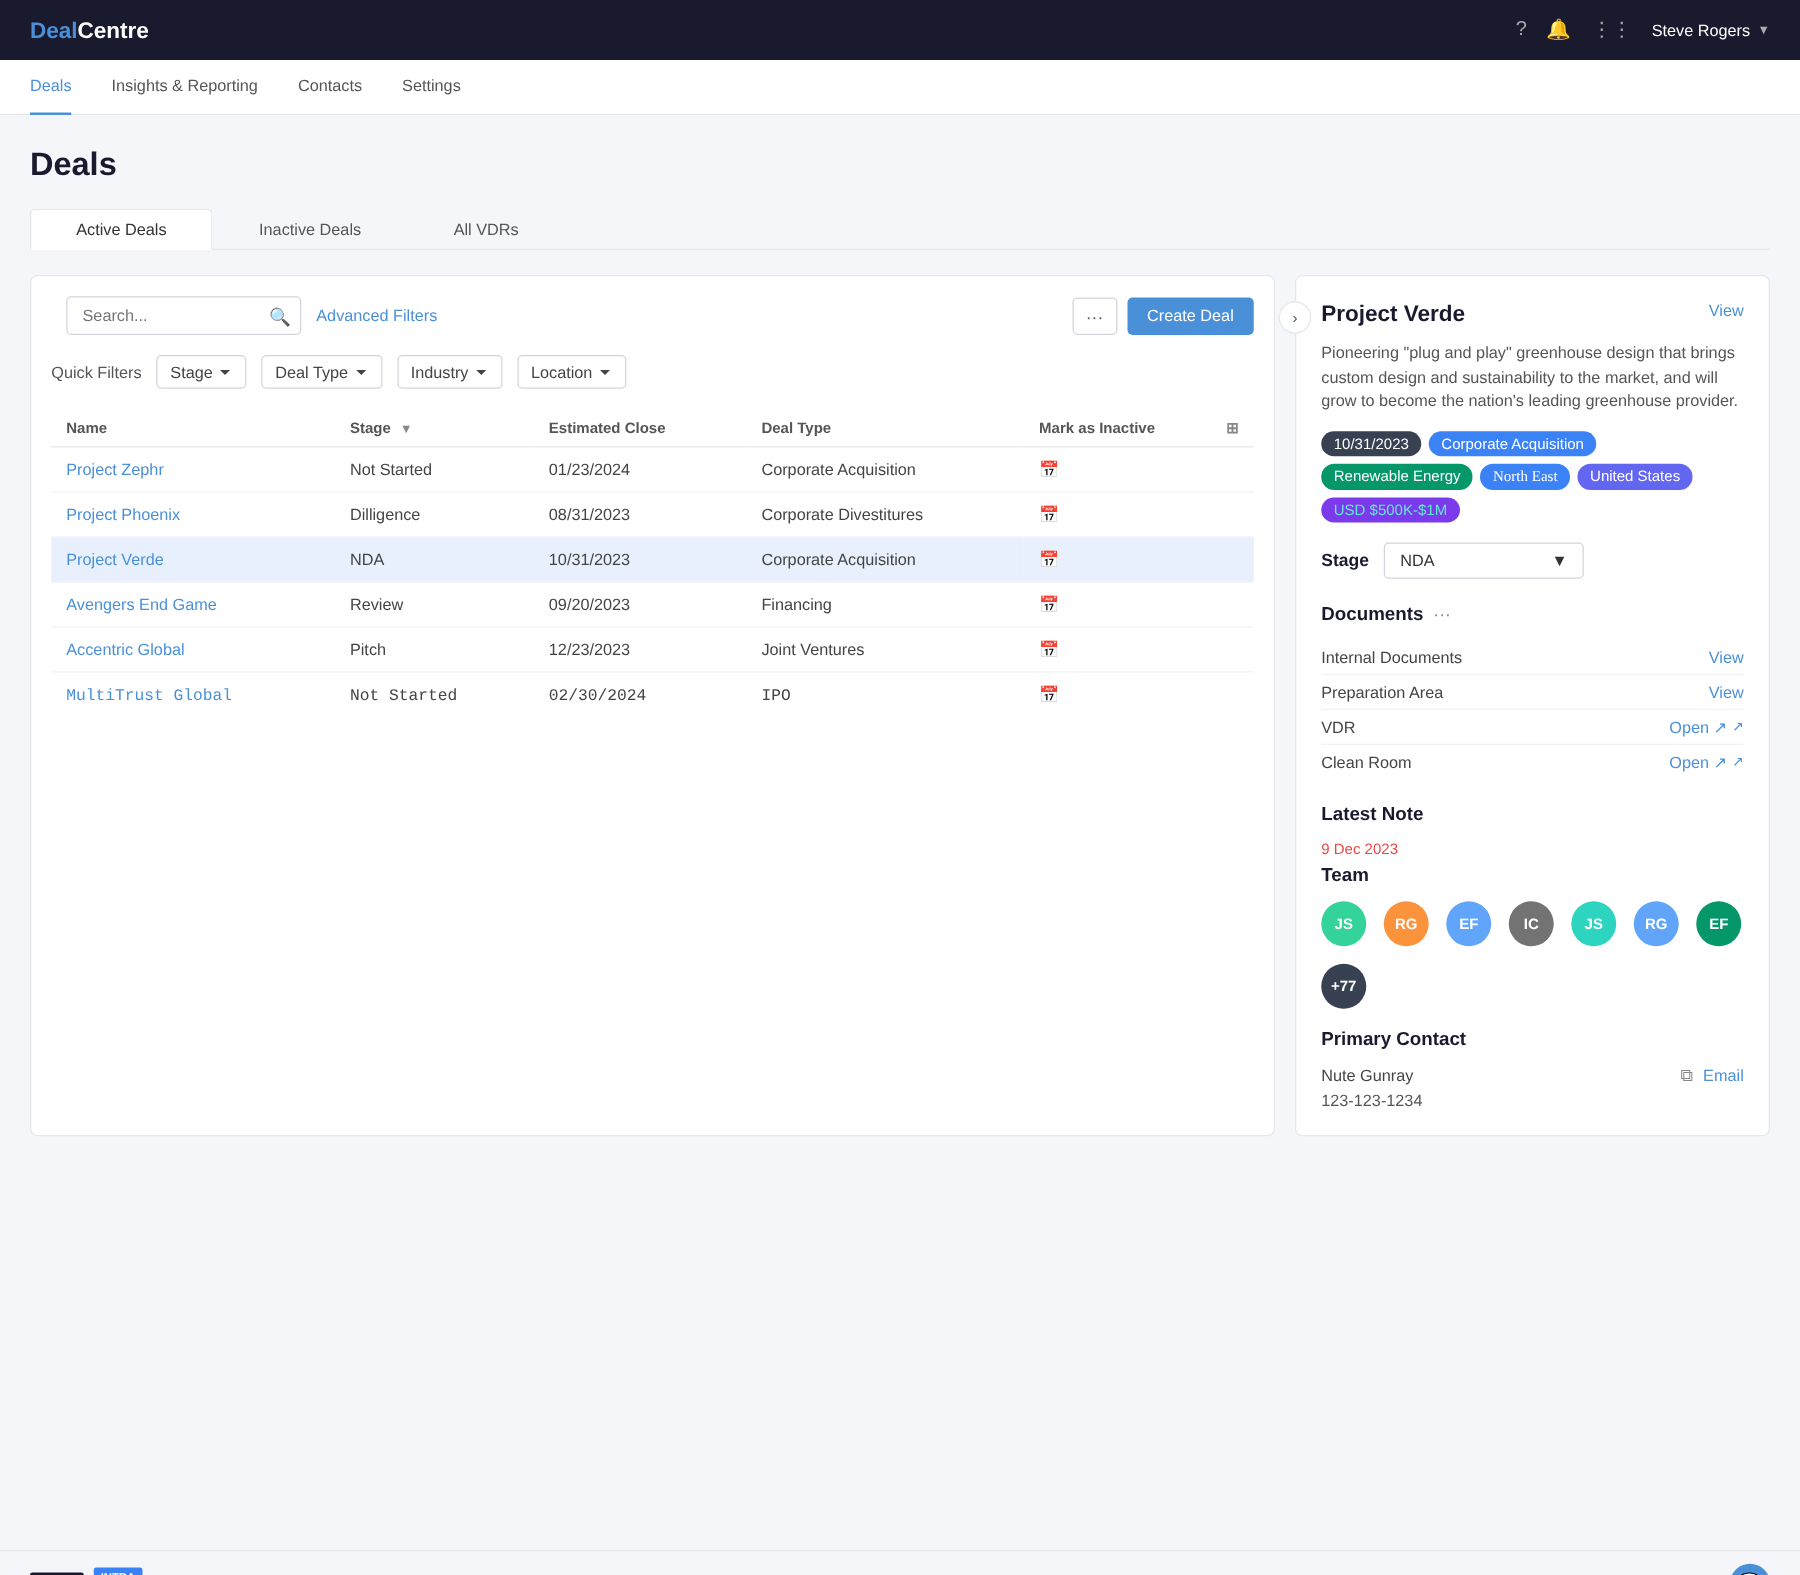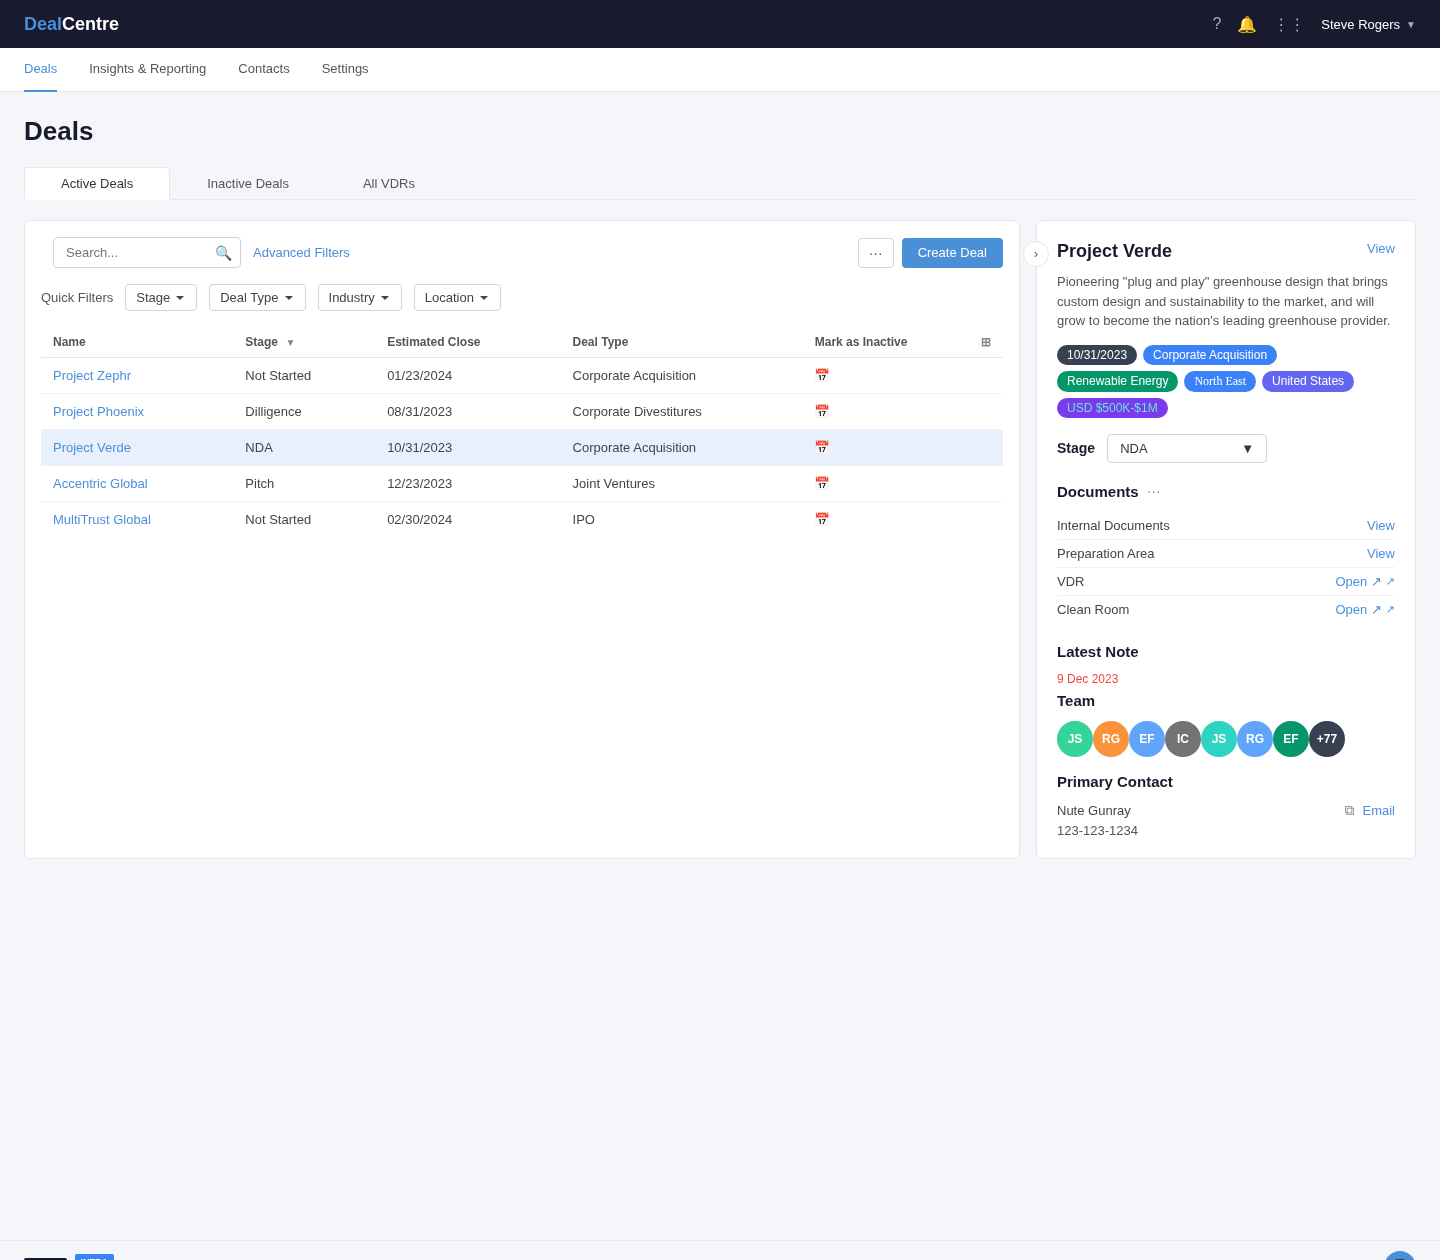--- a/index.html
+++ b/index.html
@@ -47,21 +47,21 @@
     
     .quick-filters { display: flex; align-items: center; gap: 12px; margin-bottom: 16px; }
     .qf-label { font-size: 13px; color: #555; font-weight: 500; }
     .qf-btn { display: flex; align-items: center; gap: 4px; border: 1px solid #d1d5db; border-radius: 4px; padding: 5px 10px; font-size: 13px; color: #444; background: #fff; cursor: pointer; }
     .qf-btn svg { width: 12px; height: 12px; }
 
     
     .deals-table { width: 100%; border-collapse: collapse; }
     .deals-table th { text-align: left; padding: 8px 12px; font-size: 12px; color: #555; font-weight: 600; border-bottom: 1px solid #e5e7eb; }
     .deals-table td { padding: 10px 12px; font-size: 13px; border-bottom: 1px solid #f0f2f5; color: #444; }
-    .deals-table tr:last-child td { border-bottom: none; }
+    .deals-table tr:last-child td { border-bottom: none; font-family: Liberation Mono, monospace; }
     .deals-table tr.highlighted { background: #e8f0fd; }
     .deal-link { color: #4a90d9; text-decoration: none; cursor: pointer; }
     .sort-icon { display: inline-block; margin-left: 4px; font-size: 10px; color: #888; }
     .table-icon { color: #888; cursor: pointer; }
     .col-icon { float: right; cursor: pointer; color: #888; }
 
     
     .right-panel { width: 380px; flex-shrink: 0; margin-left: 16px; }
     .right-panel-inner { background: #fff; border: 1px solid #e5e7eb; border-radius: 6px; padding: 20px; position: relative; }
     .panel-toggle { position: absolute; left: -14px; top: 20px; background: #fff; border: 1px solid #e5e7eb; border-radius: 50%; width: 26px; height: 26px; display: flex; align-items: center; justify-content: center; cursor: pointer; font-size: 12px; color: #555; }
@@ -95,21 +95,21 @@
     .doc-label { font-size: 13px; color: #444; }
     .doc-link { color: #4a90d9; font-size: 13px; cursor: pointer; display: flex; align-items: center; gap: 4px; }
     .doc-link-ext::after { content: '↗'; font-size: 11px; }
 
     
     .note-date { font-size: 12px; color: #ef4444; margin-bottom: 6px; }
     .note-text { font-size: 13px; color: #444; line-height: 1.5; margin-bottom: 20px; }
 
     
     .team-section { margin-bottom: 16px; }
-    .team-avatars { display: flex; gap: 0; align-items: center; flex-wrap: wrap; }
+    .team-avatars { display: flex; gap: 14px; align-items: center; flex-wrap: wrap; }
     .avatar { width: 36px; height: 36px; border-radius: 50%; display: flex; align-items: center; justify-content: center; font-size: 12px; font-weight: 600; color: #fff; cursor: pointer; }
     .av-green { background: #34d399; }
     .av-orange { background: #fb923c; }
     .av-blue { background: #60a5fa; }
     .av-purple { background: #737373; }
     .av-teal { background: #2dd4bf; }
     .av-dark-green { background: #059669; }
     .av-dark { background: #374151; }
 
     
@@ -234,20 +234,27 @@
       <td><span class="table-icon">📅</span></td>
     </tr>
             <tr class="highlighted">
       <td><a class="deal-link">Project Verde</a></td>
       <td>NDA</td>
       <td>10/31/2023</td>
       <td>Corporate Acquisition</td>
       <td><span class="table-icon">📅</span></td>
     </tr>
             <tr>
+      <td><a class="deal-link">Avengers End Game</a></td>
+      <td>Review</td>
+      <td>09/20/2023</td>
+      <td>Financing</td>
+      <td><span class="table-icon">📅</span></td>
+    </tr>
+            <tr>
       <td><a class="deal-link">Accentric Global</a></td>
       <td>Pitch</td>
       <td>12/23/2023</td>
       <td>Joint Ventures</td>
       <td><span class="table-icon">📅</span></td>
     </tr>
             <tr>
       <td><a class="deal-link">MultiTrust Global</a></td>
       <td>Not Started</td>
       <td>02/30/2024</td>

